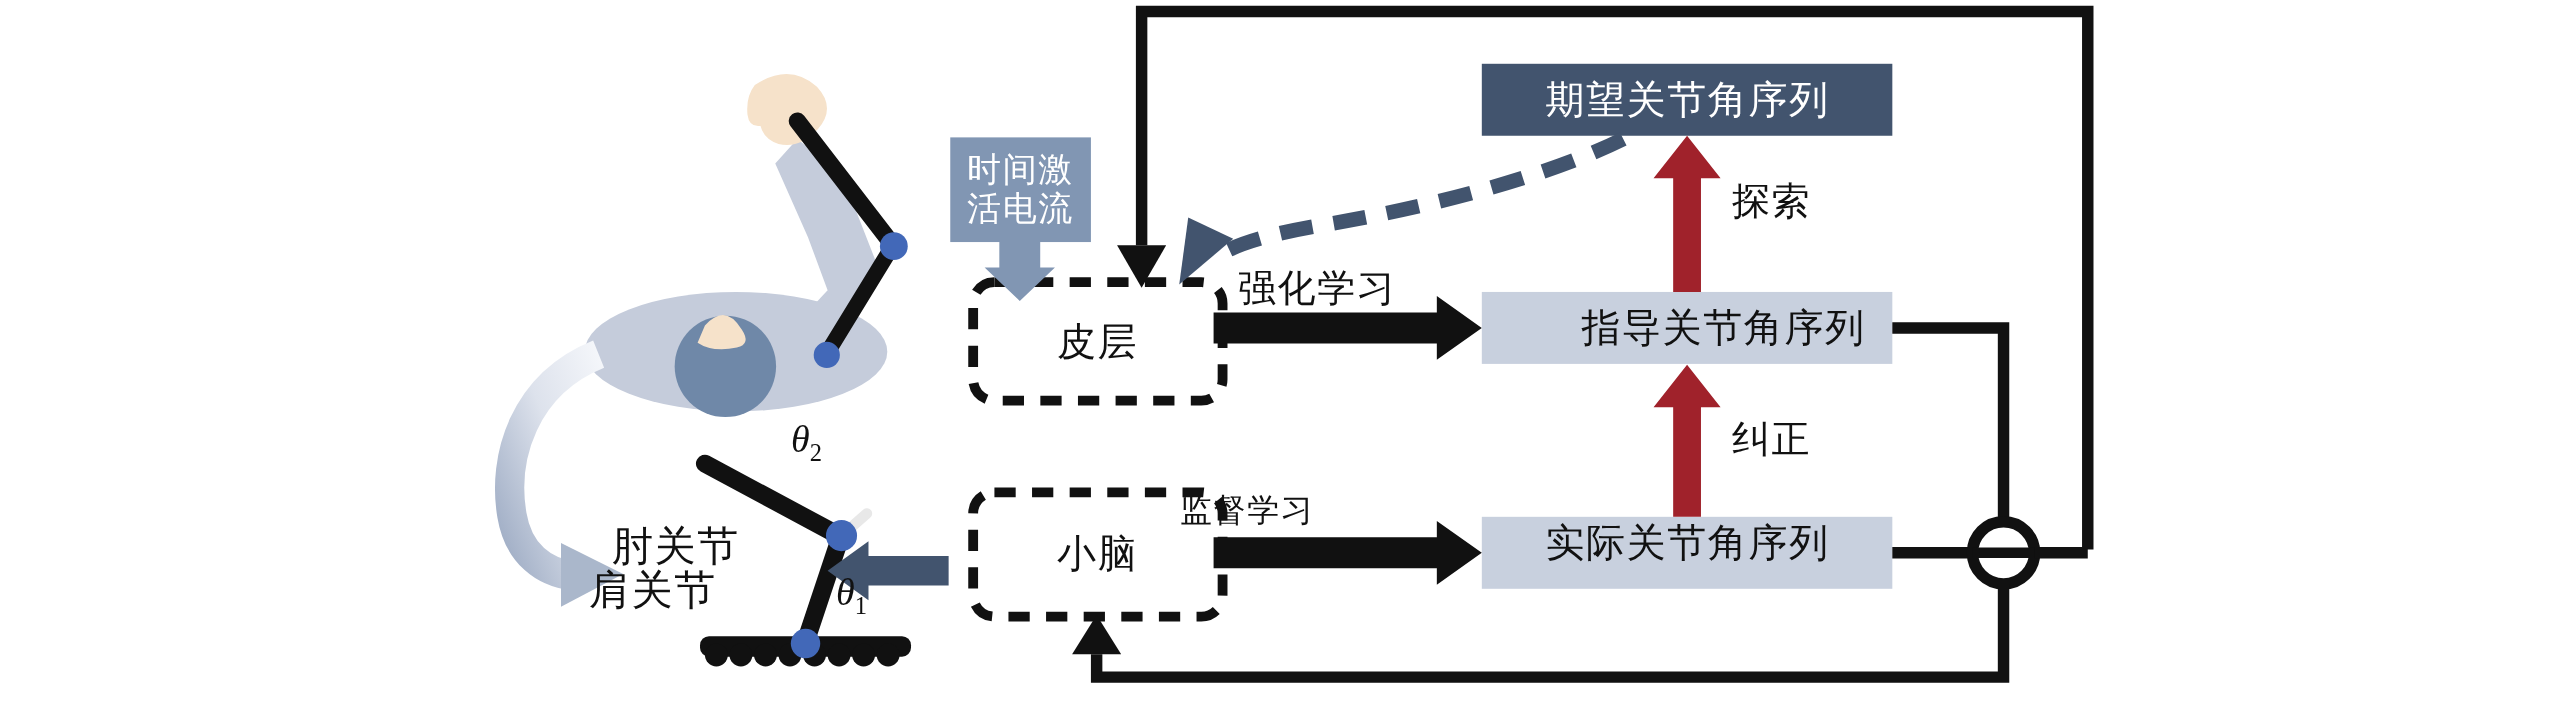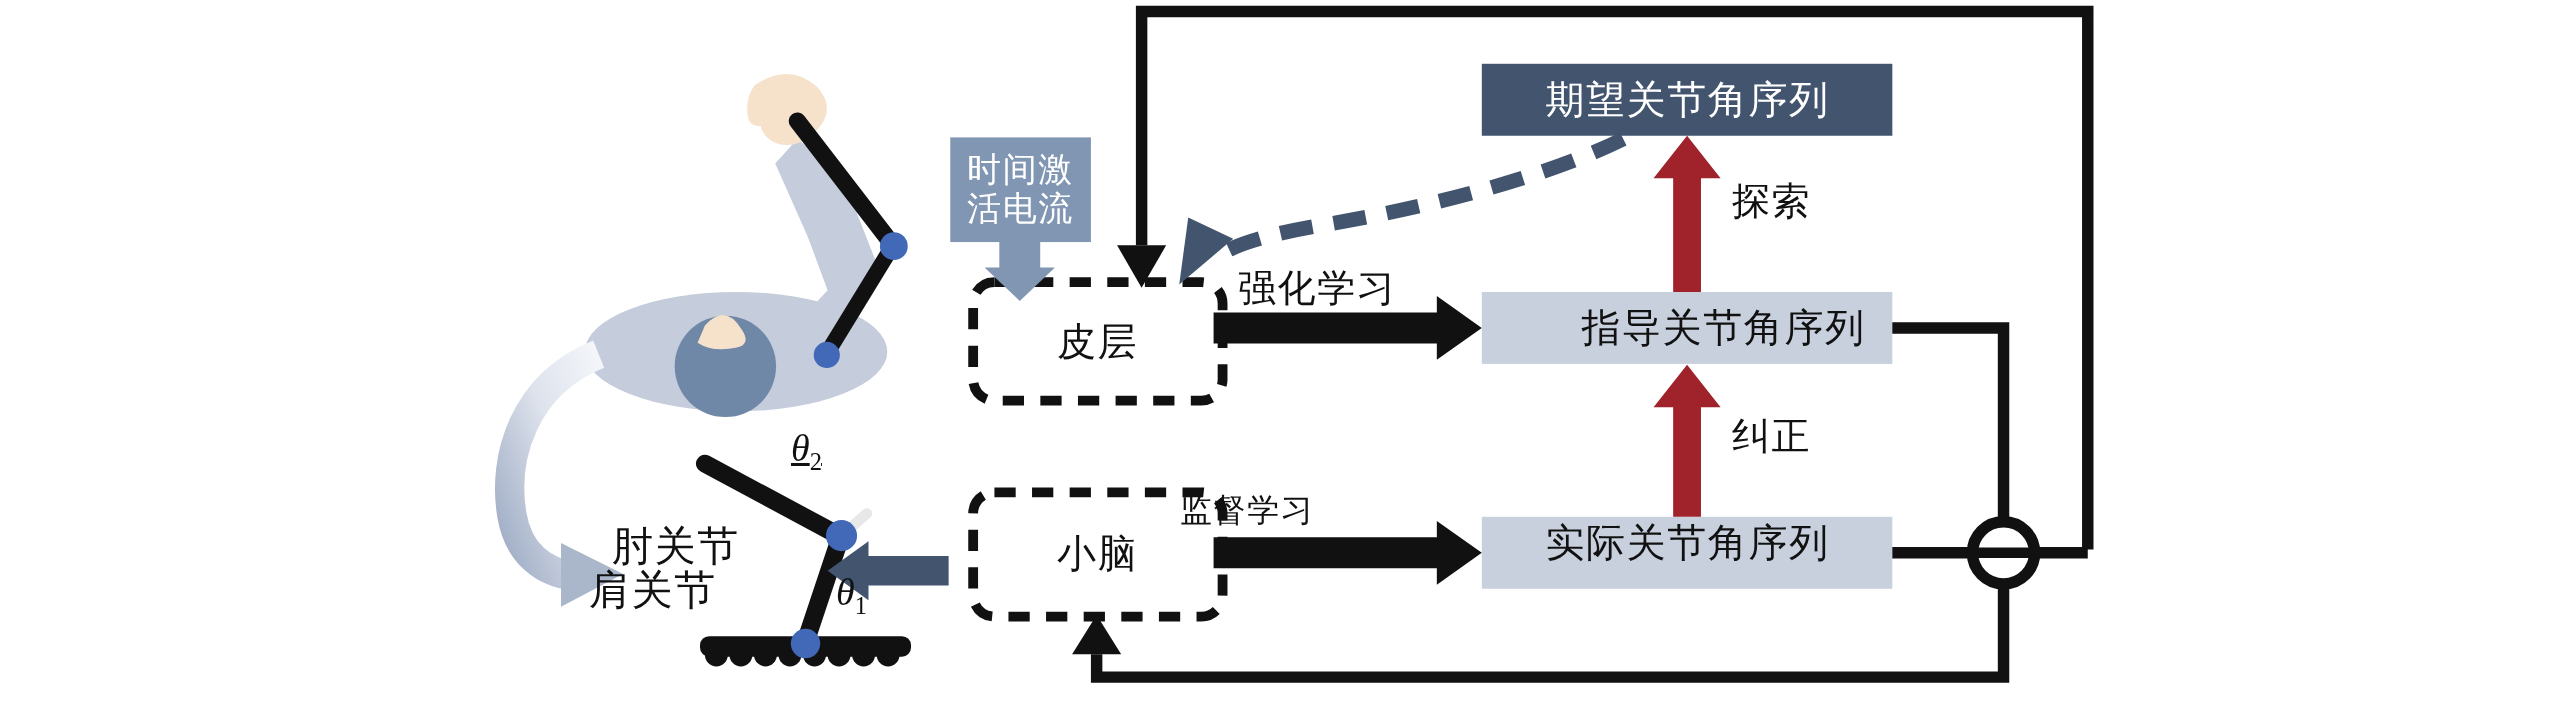--- a/index.html
+++ b/index.html
@@ -171,27 +171,27 @@
   <div class="boxtext cjk t-dark" style="left:1482px;top:292px;width:483px;height:72px;font-size:39px;">指导关节角序列</div>
 
   <div class="boxtext cjk t-dark" style="left:1482px;top:517px;width:411px;height:52px;font-size:39px;">实际关节角序列</div>
 
   <div class="lbl cjk" style="left:1238px;top:269px;font-size:38px;">强化学习</div>
 
   <div class="lbl cjk" style="left:1180px;top:494px;font-size:32px;text-align:center;">监督学习</div>
 
   <div class="lbl cjk" style="left:1732px;top:182px;font-size:38px;">探索</div>
 
-  <div class="lbl cjk" style="left:1732px;top:420px;font-size:38px;font-family:Liberation Mono, monospace;">纠正</div>
+  <div class="lbl cjk" style="left:1732px;top:420px;font-size:38px;">纠正</div>
 
   <div class="lbl cjk" style="left:612px;top:500px;font-size:41px;margin-top:26px;">肘关节</div>
 
   <div class="lbl cjk" style="left:589px;top:570px;font-size:41px;">肩关节</div>
 
-  <div class="lbl" style="left:791px;top:429px;font-size:38px;font-style:italic;text-decoration:underline;">
+  <div class="lbl" style="left:791px;top:420px;font-size:38px;font-style:italic;">
     <span>θ</span><sub style="font-size:24.5px;font-style:normal;">2</sub>
   </div>
 
   <div class="lbl" style="left:836px;top:573px;font-size:38px;font-style:italic;">
     <span>θ</span><sub style="font-size:24.5px;font-style:normal;">1</sub>
   </div>
 
 </div>
 
 

